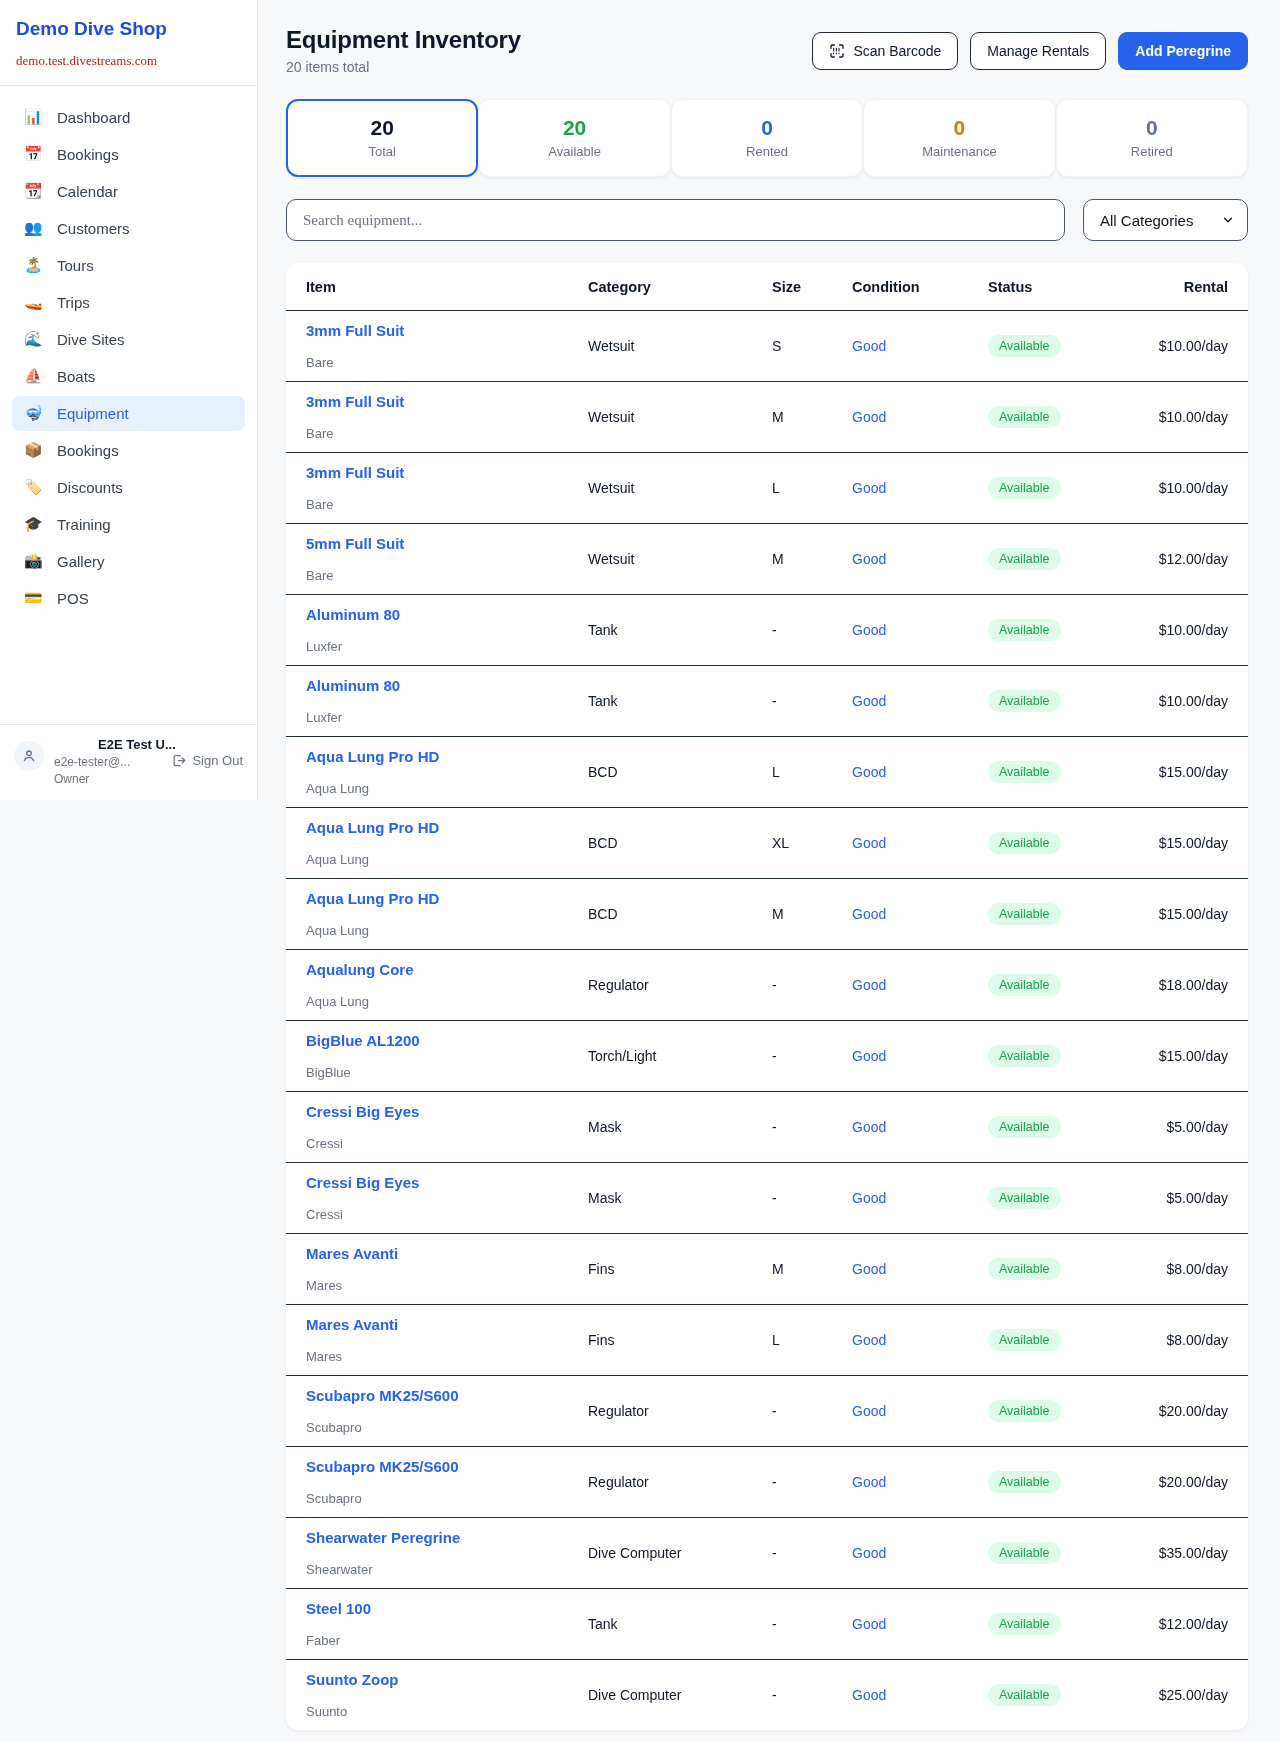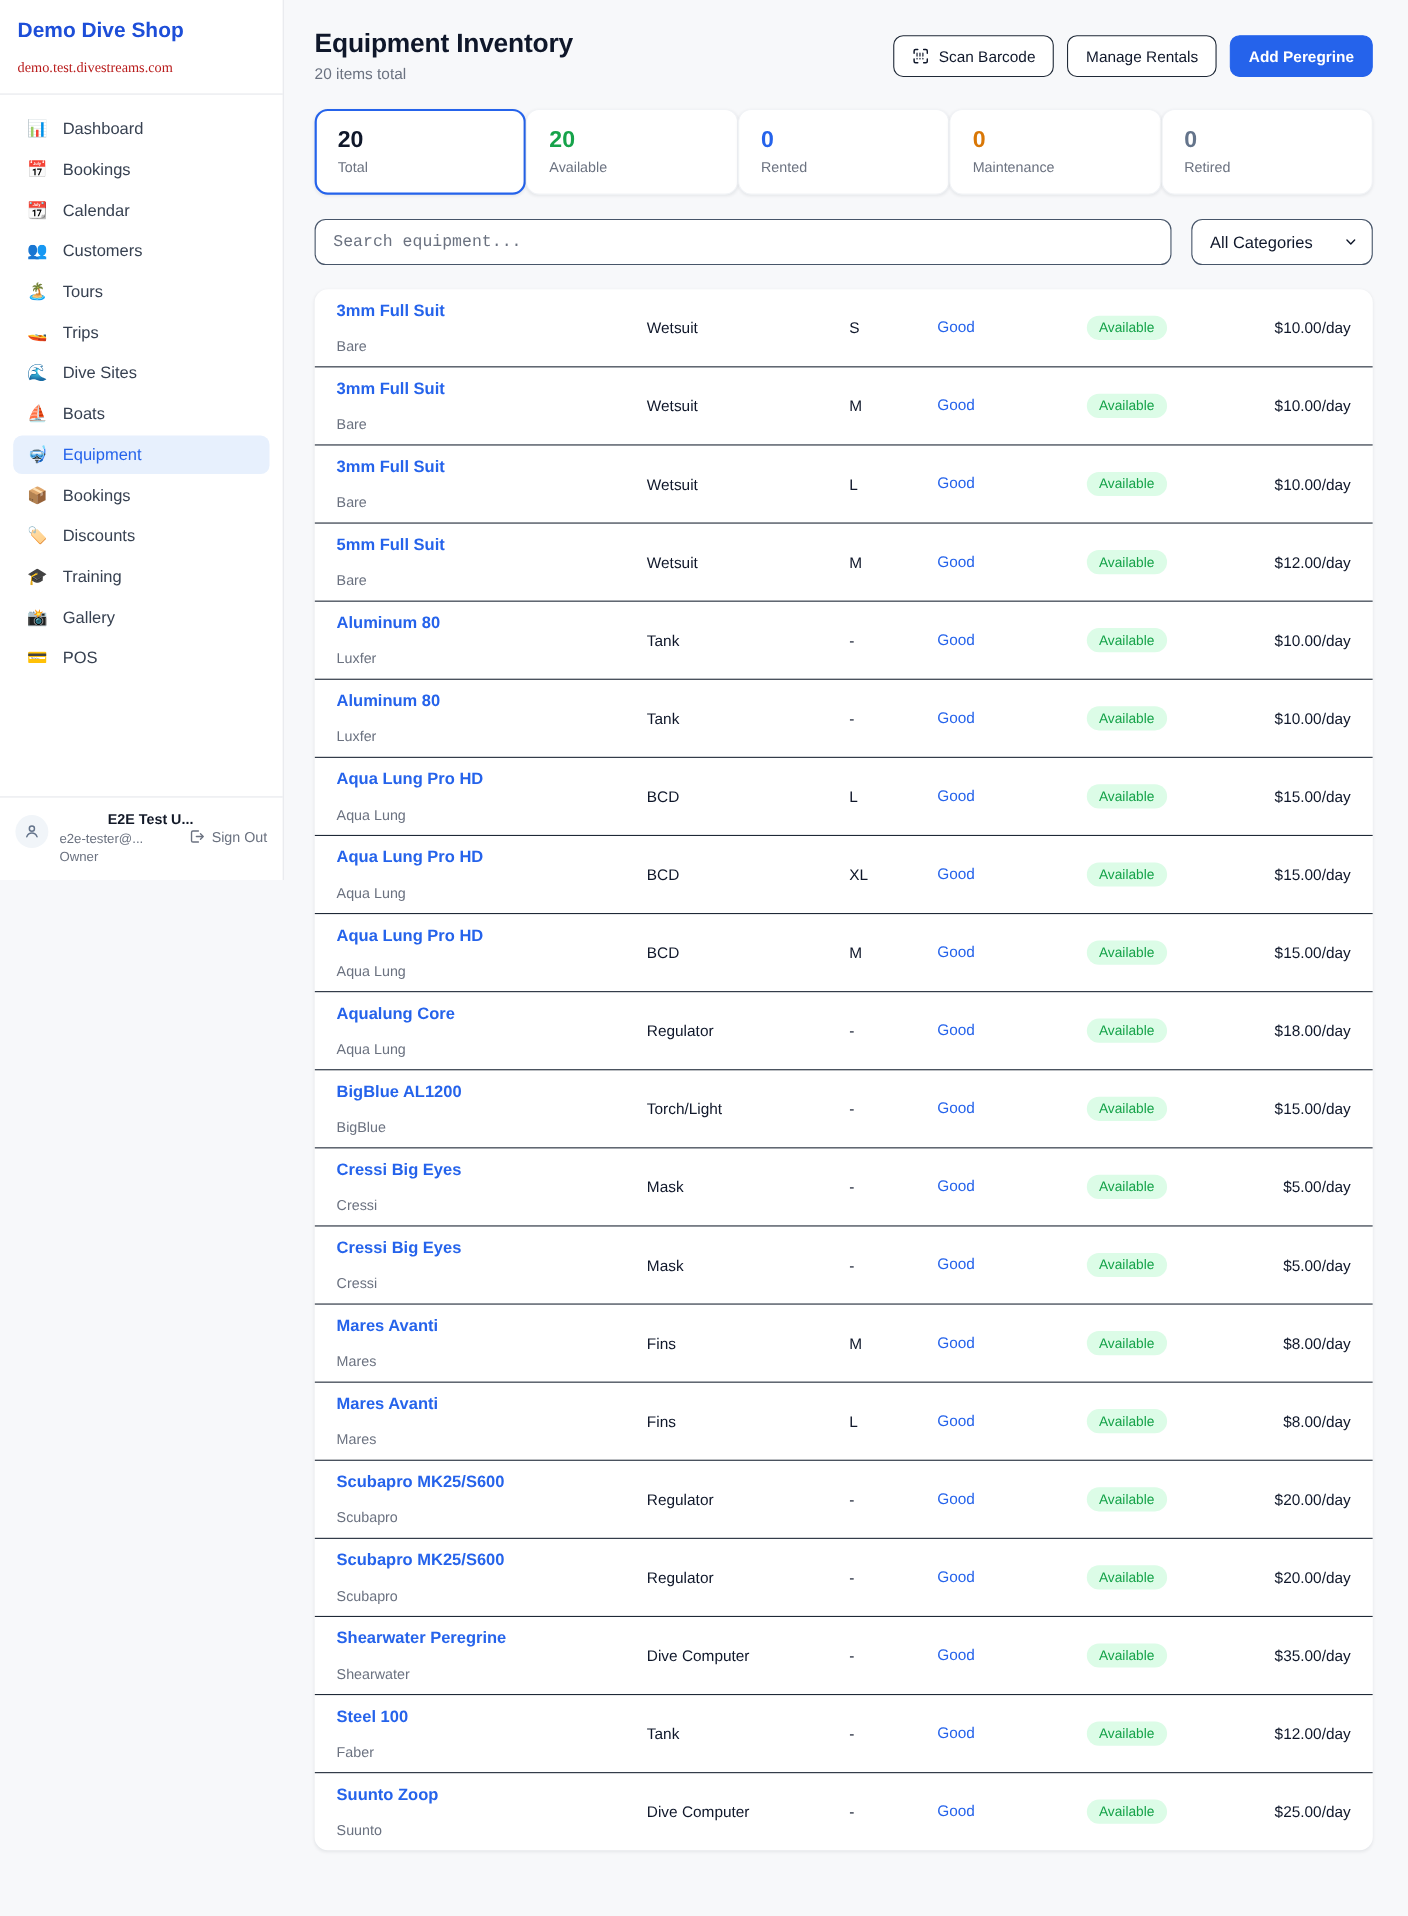--- a/index.html
+++ b/index.html
@@ -56,35 +56,35 @@
   .header-actions { display:flex; gap:12px; align-items:center; }
   .btn {
     display:inline-flex; align-items:center; gap:8px; height:38px;
     padding:0 16px; border-radius:9px; font-size:14px; font-weight:500;
     background:#ffffff; border:1px solid #1f2937; color:#0f172a; cursor:pointer;
     font-family:inherit;
   }
   .btn-primary { background:#2563eb; border:1px solid #2563eb; color:#ffffff; font-weight:600; }
 
   
-  .stats { display:flex; margin-top:24px; }
+  .stats { display:flex; margin-top:24px;text-align:center; }
   .stat-card {
     flex:1 1 0; background:#ffffff; border:1px solid #f1f3f6; border-radius:12px;
     padding:15px 20px 17px; box-shadow:0 1px 3px rgba(16,24,40,0.08); cursor:pointer;
   }
   .stat-card.selected { border:2px solid #2563eb; padding:14px 19px 16px; }
   .stat-value { font-size:21px; font-weight:700; line-height:1.2; }
   .stat-label { font-size:13px; color:#6b7280; margin-top:4px; }
 
   
   .filters { display:flex; gap:18px; margin-top:22px; }
   .search-input {
     flex:1 1 auto; height:42px; border:1px solid #475569; border-radius:10px;
     background:#ffffff; padding:0 16px; font-size:15px; color:#0f172a;
-    font-family:Liberation Mono, monospace; outline:none;
+    font-family:Liberation Serif, serif; outline:none;
   }
   .search-input::placeholder { color:#6b7280; }
   .category-select {
     width:165px; height:42px; border:1px solid #475569; border-radius:10px;
     background:#ffffff; display:flex; align-items:center; justify-content:space-between;
     padding:0 12px 0 16px; font-size:15px; color:#0f172a; cursor:pointer; flex:0 0 auto;
   }
 
   
   .table-card {
@@ -286,20 +286,28 @@
       <span>All Categories</span>
       <span>
         <svg width="14" height="14" viewBox="0 0 24 24" fill="none" stroke="#0f172a" stroke-width="2.2" stroke-linecap="round" stroke-linejoin="round">
           <path d="M6 9l6 6 6-6"></path>
         </svg>
       </span>
     </div>
   </div>
 
   <div class="table-card">
+    <div class="thead">
+      <div class="th">Item</div>
+      <div class="th">Category</div>
+      <div class="th">Size</div>
+      <div class="th">Condition</div>
+      <div class="th">Status</div>
+      <div class="th">Rental</div>
+    </div>
     <div>
 
         <div class="trow">
           <div>
             <div class="item-name">3mm Full Suit</div>
             <div class="item-brand">Bare</div>
           </div>
           <div class="cell">Wetsuit</div>
           <div class="cell">S</div>
           <div>

